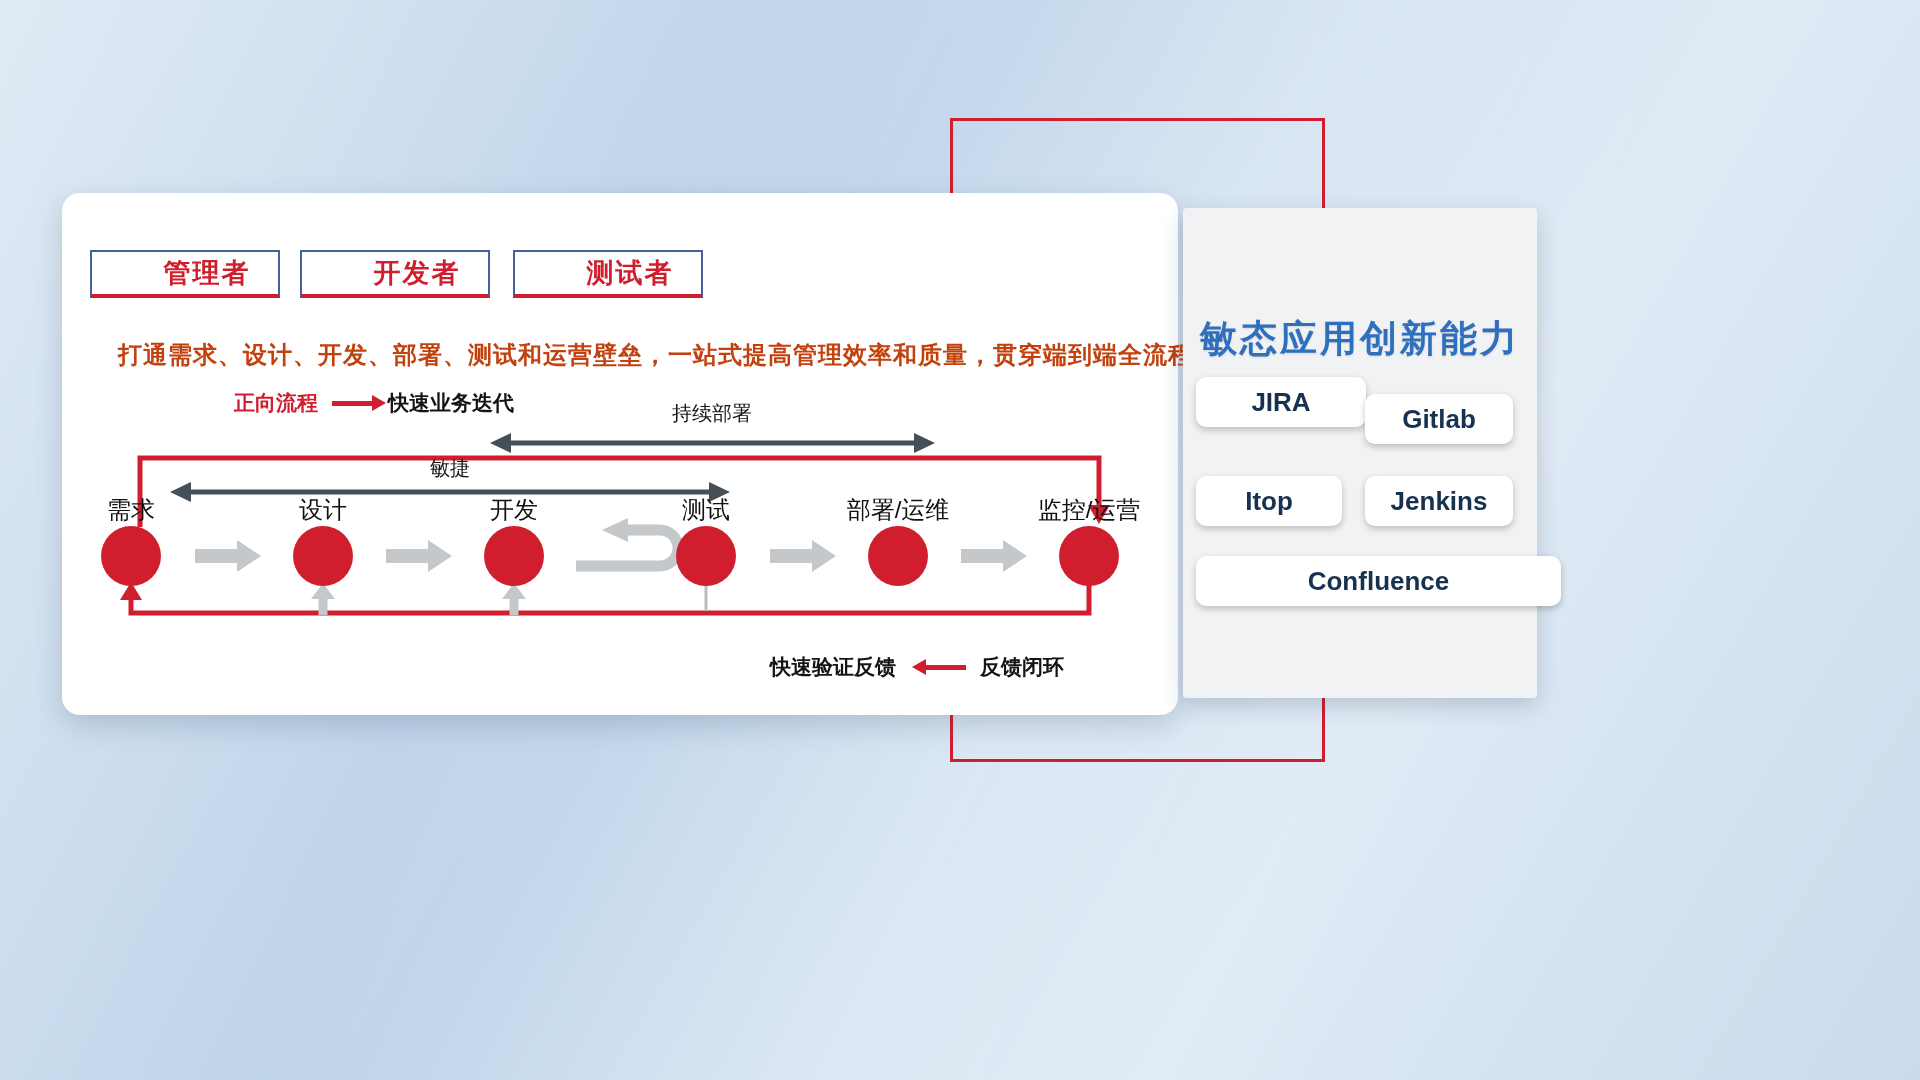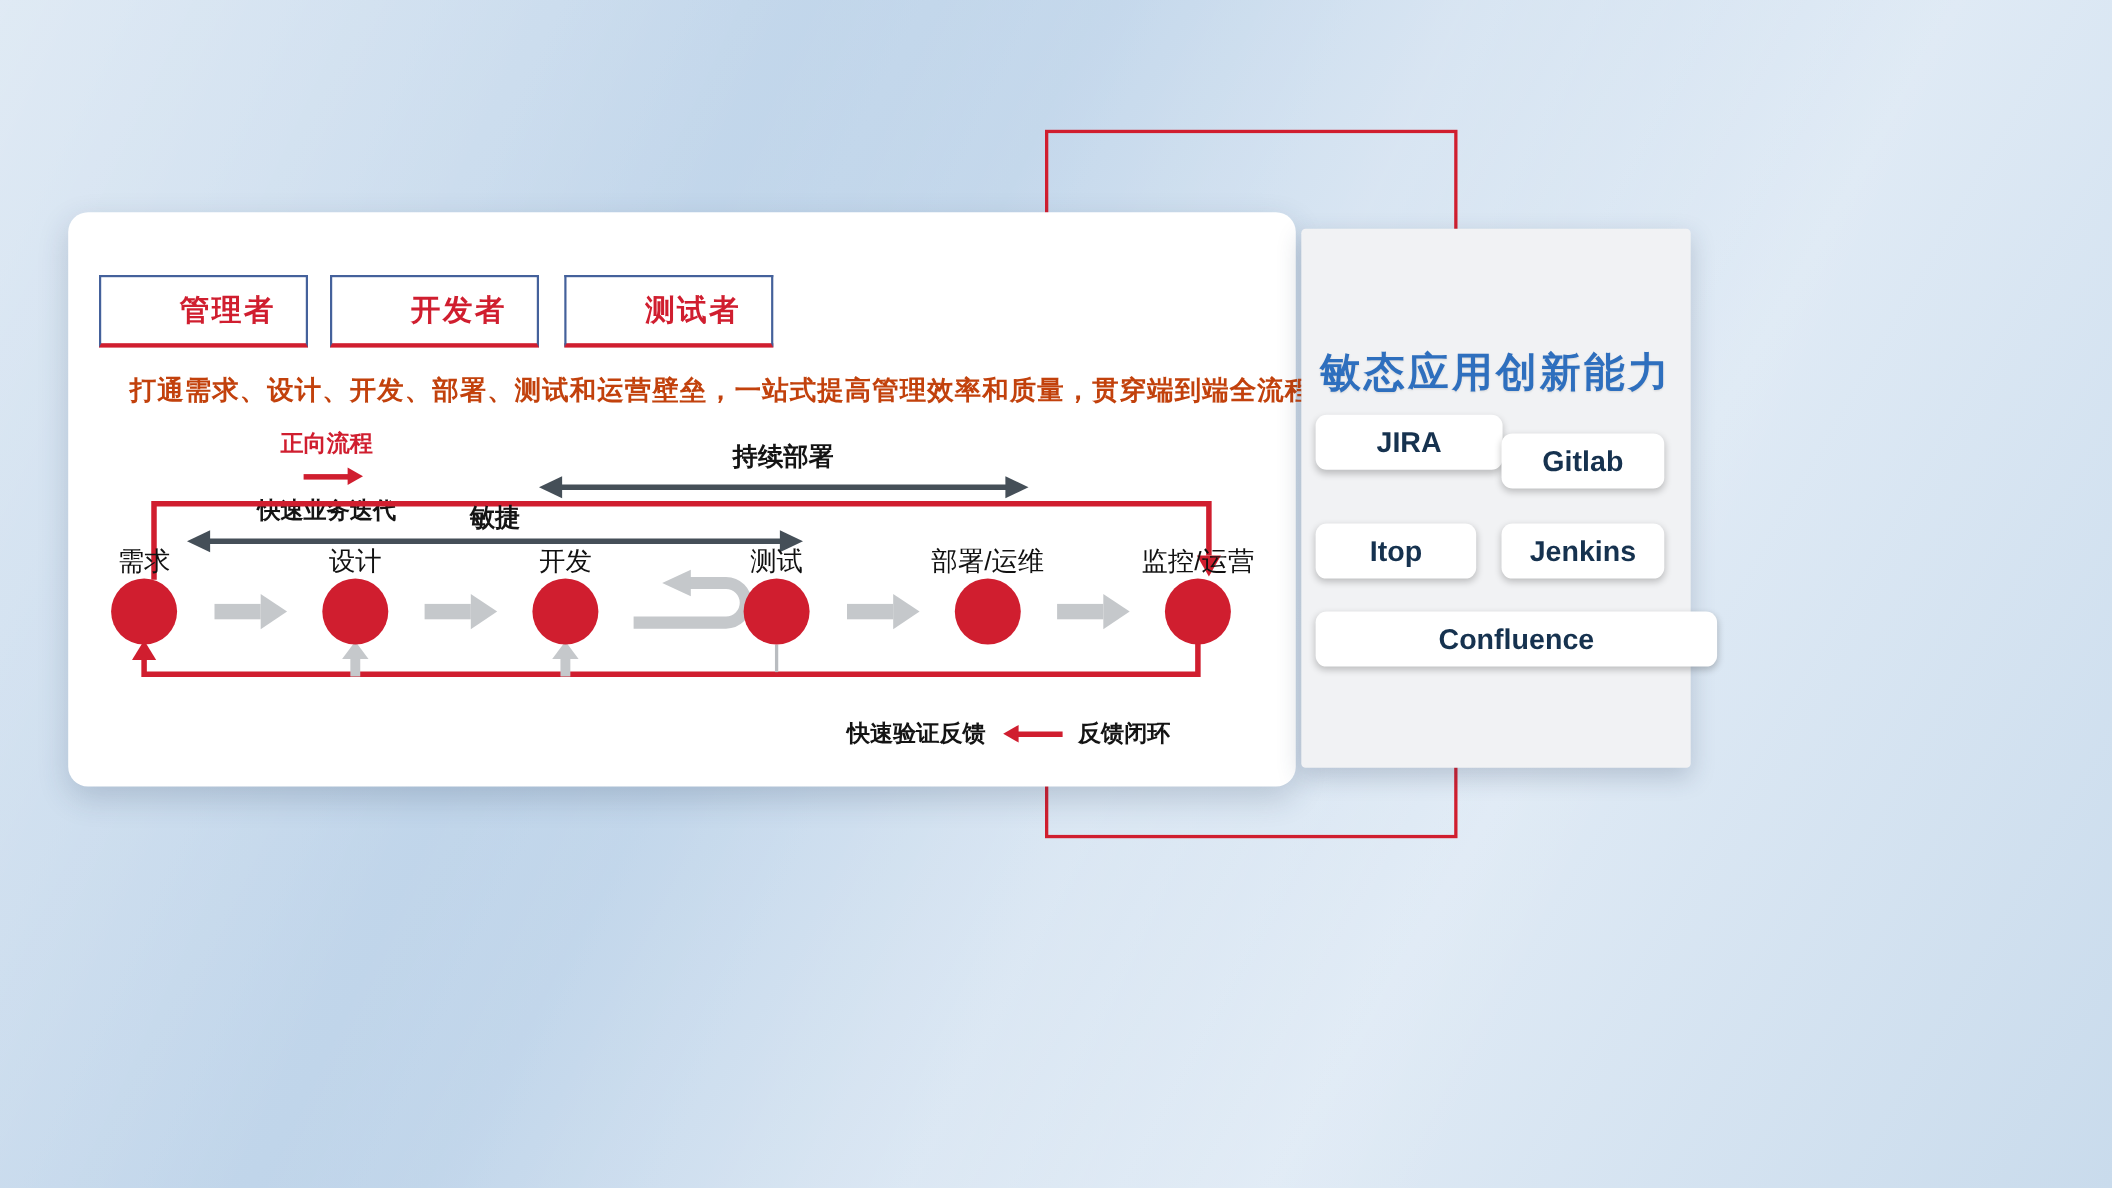--- a/index.html
+++ b/index.html
@@ -20,47 +20,47 @@
   }
 
   
   .card {
     position:absolute; left:62px; top:193px; width:1116px; height:522px;
     background:#ffffff; border-radius:18px;
     box-shadow:0 10px 28px rgba(40,60,90,0.20);
   }
 
   .role-box {
-    position:absolute; top:57px; width:190px; height:66px;
+    position:absolute; top:57px; width:190px; height:48px;
     border:2px solid #44619b; border-bottom:4px solid #d01e2f;
     background:#fff;
     display:flex; align-items:center; justify-content:center;
     font-size:27px; font-weight:bold; color:#d01e2f; letter-spacing:2px;padding-left:44px;
   }
 
   .description {
     position:absolute; left:56px; top:146px;
     font-size:24px; font-weight:bold; color:#c2410c; white-space:nowrap; letter-spacing:1px;
   }
 
   .legend-row { position:absolute; display:flex; align-items:center; gap:14px;
     font-size:21px; font-weight:bold; color:#141414; white-space:nowrap; }
-  .legend-forward { left:172px; top:196px;flex-direction:column; }
+  .legend-forward { left:172px; top:196px; }
   .legend-feedback { left:708px; top:460px; }
   .legend-red { color:#d01e2f; }
 
   .harrow { position:relative; display:inline-block; width:42px; height:5px; background:#d01e2f; }
   .harrow.right::after { content:''; position:absolute; right:-12px; top:-6px;
     border-left:14px solid #d01e2f; border-top:8.5px solid transparent; border-bottom:8.5px solid transparent; }
   .harrow.left::before { content:''; position:absolute; left:-12px; top:-6px;
     border-right:14px solid #d01e2f; border-top:8.5px solid transparent; border-bottom:8.5px solid transparent; }
 
   .diagram-svg { position:absolute; left:0; top:0; }
 
-  .arrow-label { position:absolute; transform:translateX(-50%); font-size:23px; font-weight:bold; color:#141414; white-space:nowrap; }
+  .arrow-label { position:absolute; transform:translateX(-50%); font-size:20px; font-weight:normal; color:#141414; white-space:nowrap; }
   .stage-label { position:absolute; top:301px; transform:translateX(-50%); font-size:24px; font-weight:normal; color:#111; white-space:nowrap; }
 
   
   .side-panel {
     position:absolute; left:1183px; top:208px; width:354px; height:490px;
     background:#f1f2f4; border-radius:4px;
     box-shadow:0 8px 22px rgba(40,60,90,0.22);
   }
   .side-title { position:absolute; width:100%; text-align:center;
     font-size:37px; font-weight:bold; color:#2e6fbe; letter-spacing:3px;

